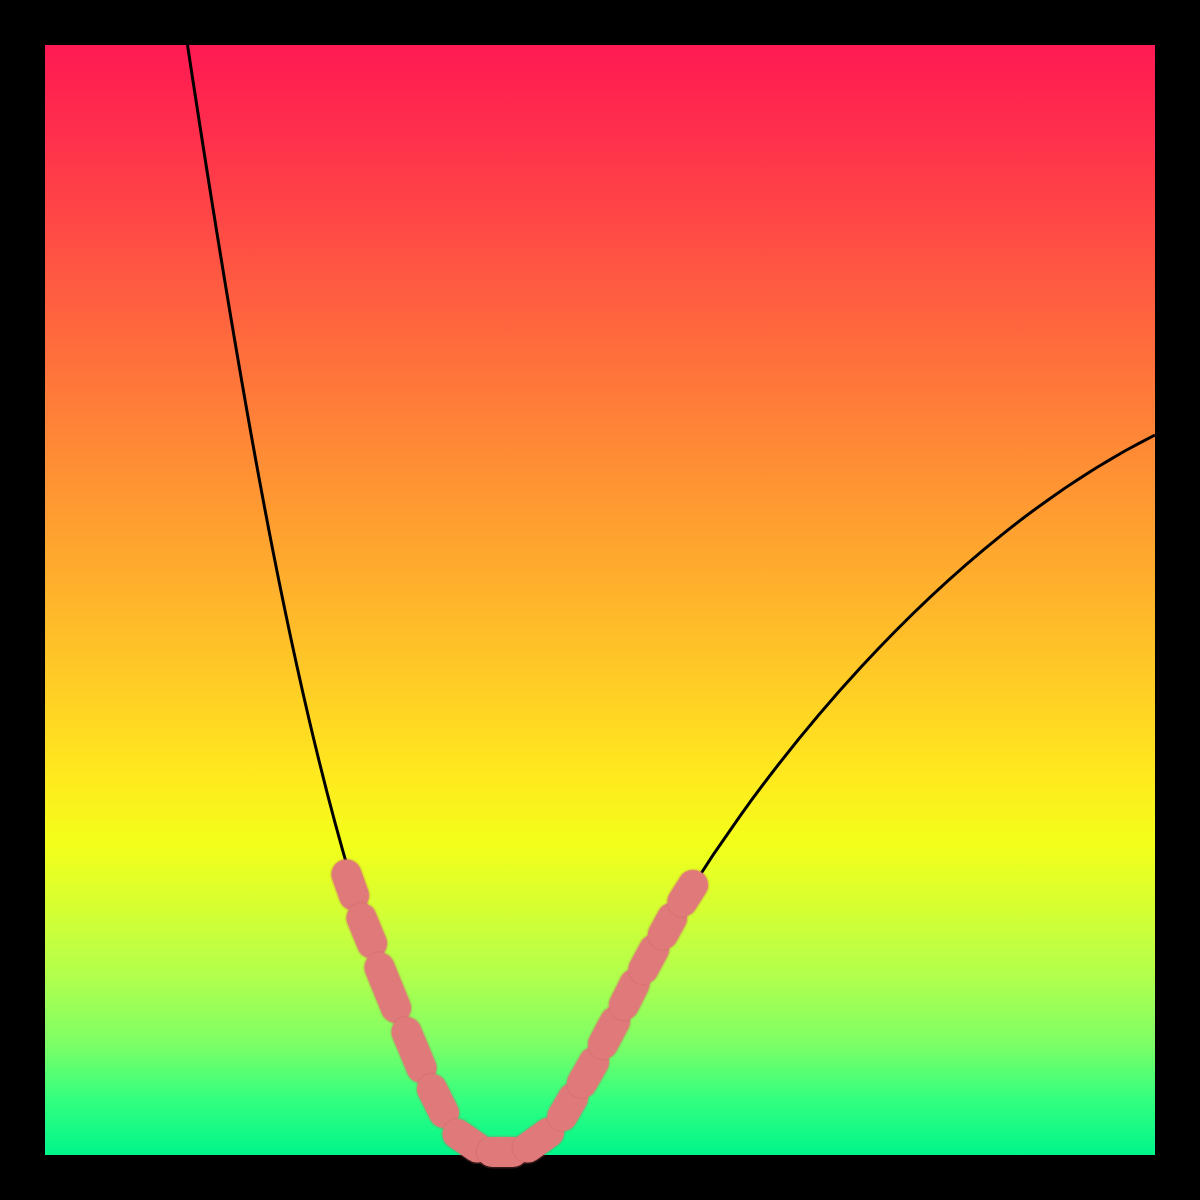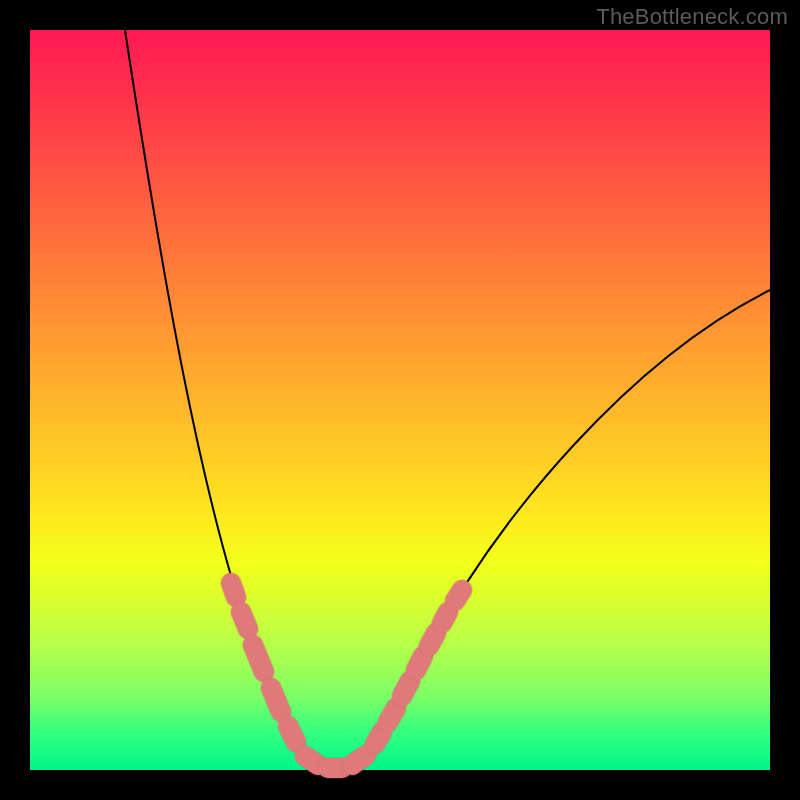--- a/index.html
+++ b/index.html
@@ -99,14 +99,13 @@
           <line x1="399" y1="616" x2="406" y2="603" stroke="#c96060" stroke-width="22" stroke-linecap="round" opacity="0.25"></line>
           <line x1="399" y1="616" x2="406" y2="603" stroke="#e07a7a" stroke-width="20" stroke-linecap="round"></line>
           <line x1="412" y1="593" x2="418" y2="582" stroke="#c96060" stroke-width="22" stroke-linecap="round" opacity="0.25"></line>
           <line x1="412" y1="593" x2="418" y2="582" stroke="#e07a7a" stroke-width="20" stroke-linecap="round"></line>
           <line x1="425" y1="571" x2="432" y2="560" stroke="#c96060" stroke-width="22" stroke-linecap="round" opacity="0.25"></line>
           <line x1="425" y1="571" x2="432" y2="560" stroke="#e07a7a" stroke-width="20" stroke-linecap="round"></line>
         </g>
     </svg>
 
   </div>
-  <div class="watermark">TheBottleneck.com</div>
 </div>
 
 </body></html>

